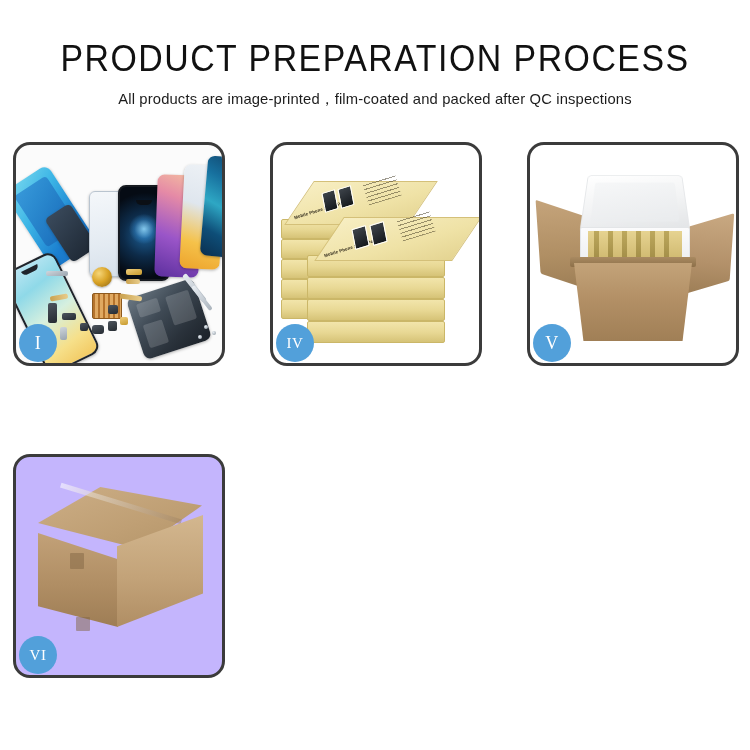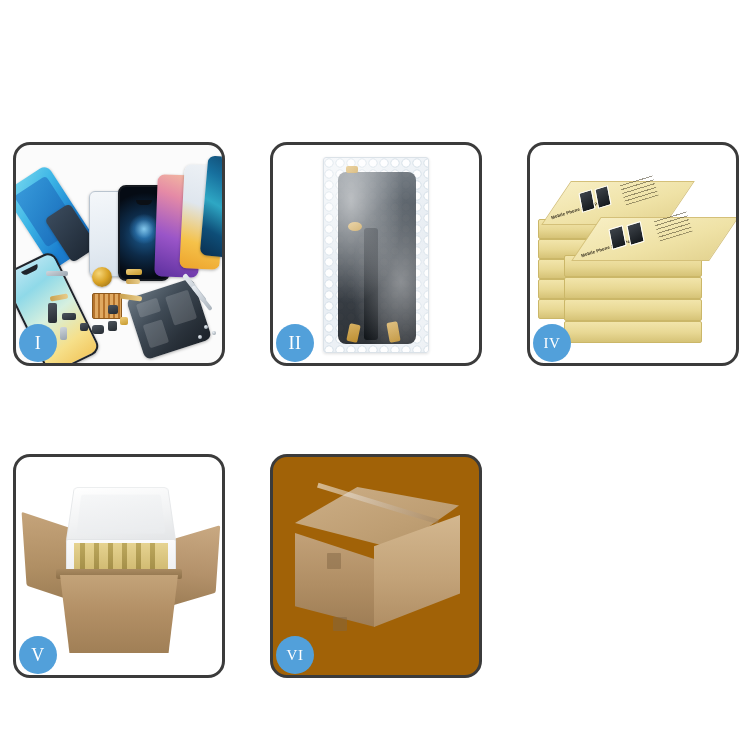--- a/index.html
+++ b/index.html
@@ -464,21 +464,21 @@
     overflow:hidden;
   }
   .c5-inner i {
     position:absolute;
     top:0; bottom:0;
     width:5px;
     background: linear-gradient(180deg,#bda85c,#9f8a45);
   }
 
   
-  .p6 { background: #a16207; }
+  .p6 { background: #c4b5fd; }
   .c6-top {
     position:absolute;
     left: 22px; top: 30px;
     width: 164px; height: 62px;
     background: linear-gradient(160deg,#ccae86 0%,#bf9f74 60%,#b39468 100%);
     clip-path: polygon(38% 0, 100% 30%, 62% 100%, 0 58%);
   }
   .c6-top-seam {
     position:absolute;
     left: 42px; top: 44px;
@@ -506,20 +506,24 @@
     border-radius: 1px;
   }
 
   .hidden-text { position:absolute; width:1px; height:1px; overflow:hidden; opacity:0; }
 </style>
 </head>
 <body>
 
 <div class="page">
 
+  <div class="header">
+    <div class="title">PRODUCT PREPARATION PROCESS</div>
+    <div class="subtitle">All products are image-printed，film-coated and packed after QC inspections</div>
+  </div>
 
   <div class="grid">
 
     <div class="panel p1">
       <div class="stage">
         <div class="ph ph-blue"></div>
         <div class="ph ph-blue-b"></div>
         <div class="ph ph-glass"></div>
         <div class="ph ph-dark"></div>
         <div class="ph ph-purple"></div>
@@ -553,35 +557,20 @@
         <div class="tool" style="left:176px;top:126px;width:5px;height:34px;"></div>
         <div class="tool" style="left:184px;top:138px;width:4px;height:30px;"></div>
         <div class="screw" style="left:188px;top:180px;"></div>
         <div class="screw" style="left:196px;top:186px;"></div>
         <div class="screw" style="left:182px;top:190px;"></div>
       </div>
       <div class="badge">I</div>
       <span class="hidden-text">Mobile phone screens, tempered glass, housings and spare components</span>
     </div>
 
-    <div class="panel p2">
-      <div class="stage">
-        <div class="bubblewrap">
-          <div class="bw-screen"></div>
-          <div class="bw-strip"></div>
-          <div class="bw-tape" style="left:22px;top:8px;width:12px;height:7px;"></div>
-          <div class="bw-tape" style="left:24px;top:64px;width:14px;height:9px;border-radius:50%;"></div>
-          <div class="bw-tape" style="left:24px;top:166px;width:11px;height:18px;transform:rotate(12deg);"></div>
-          <div class="bw-tape" style="left:64px;top:164px;width:11px;height:20px;transform:rotate(-10deg);"></div>
-          <div class="bw-glare"></div>
-        </div>
-      </div>
-      <div class="badge">II</div>
-      <span class="hidden-text">Finished screen assembly sealed in bubble wrap</span>
-    </div>
 
 
     <div class="panel p4">
       <div class="stage">
         <div class="stack">
 
           <div class="sb" style="left:0px;top:56px;width:104px;height:20px;"></div>
           <div class="sb" style="left:0px;top:76px;width:104px;height:20px;"></div>
           <div class="sb" style="left:0px;top:96px;width:104px;height:20px;"></div>
           <div class="sb" style="left:0px;top:116px;width:104px;height:20px;"></div>

